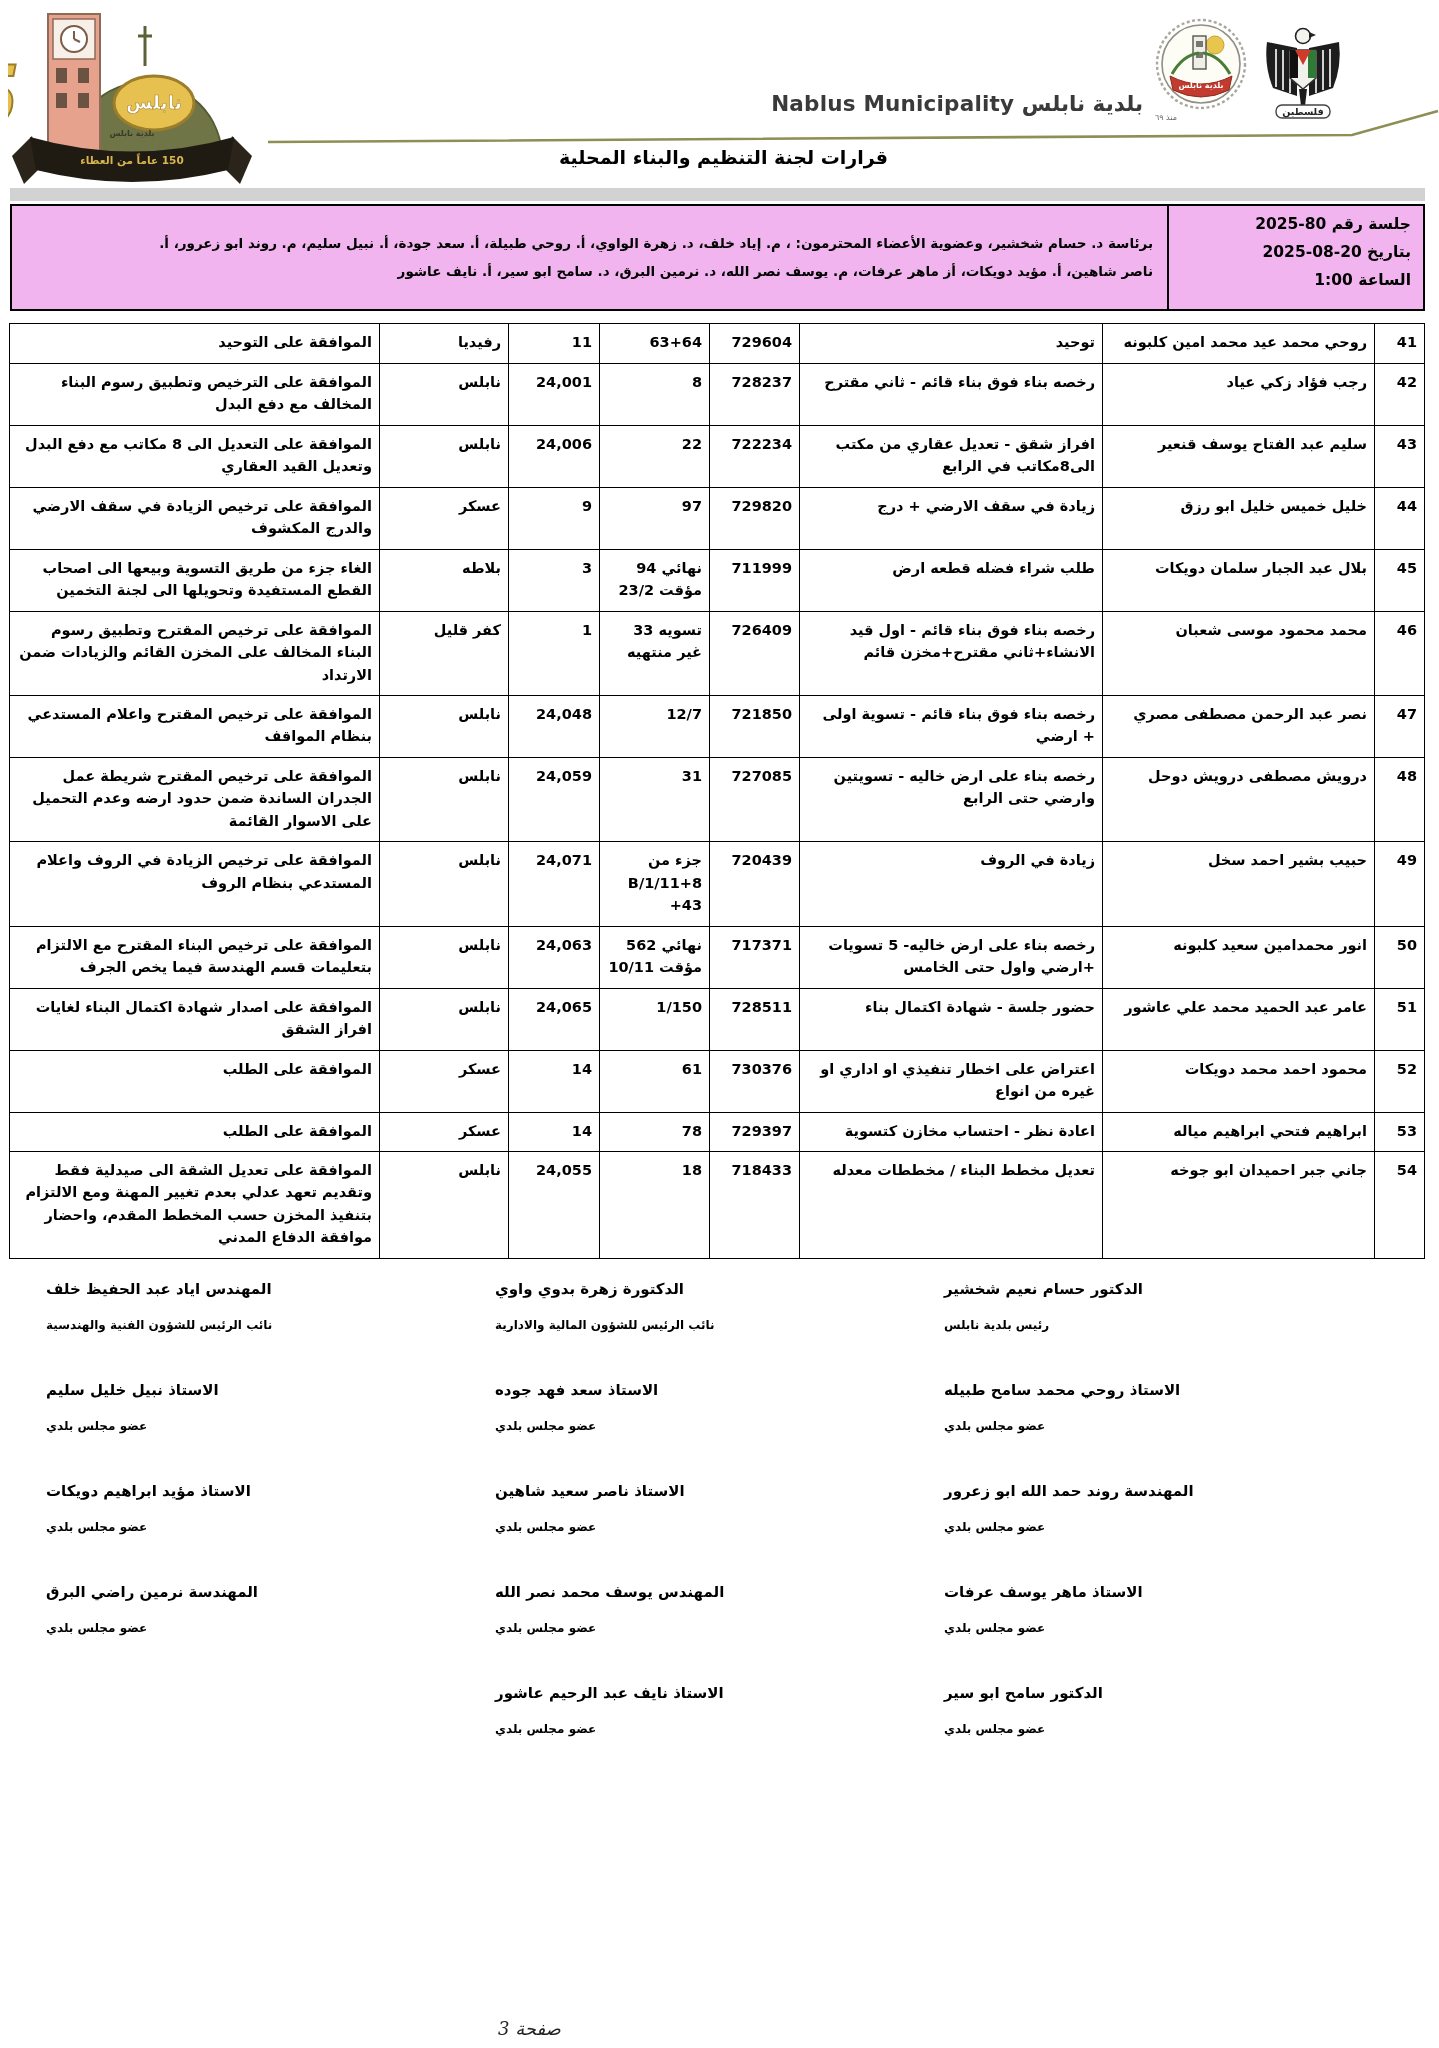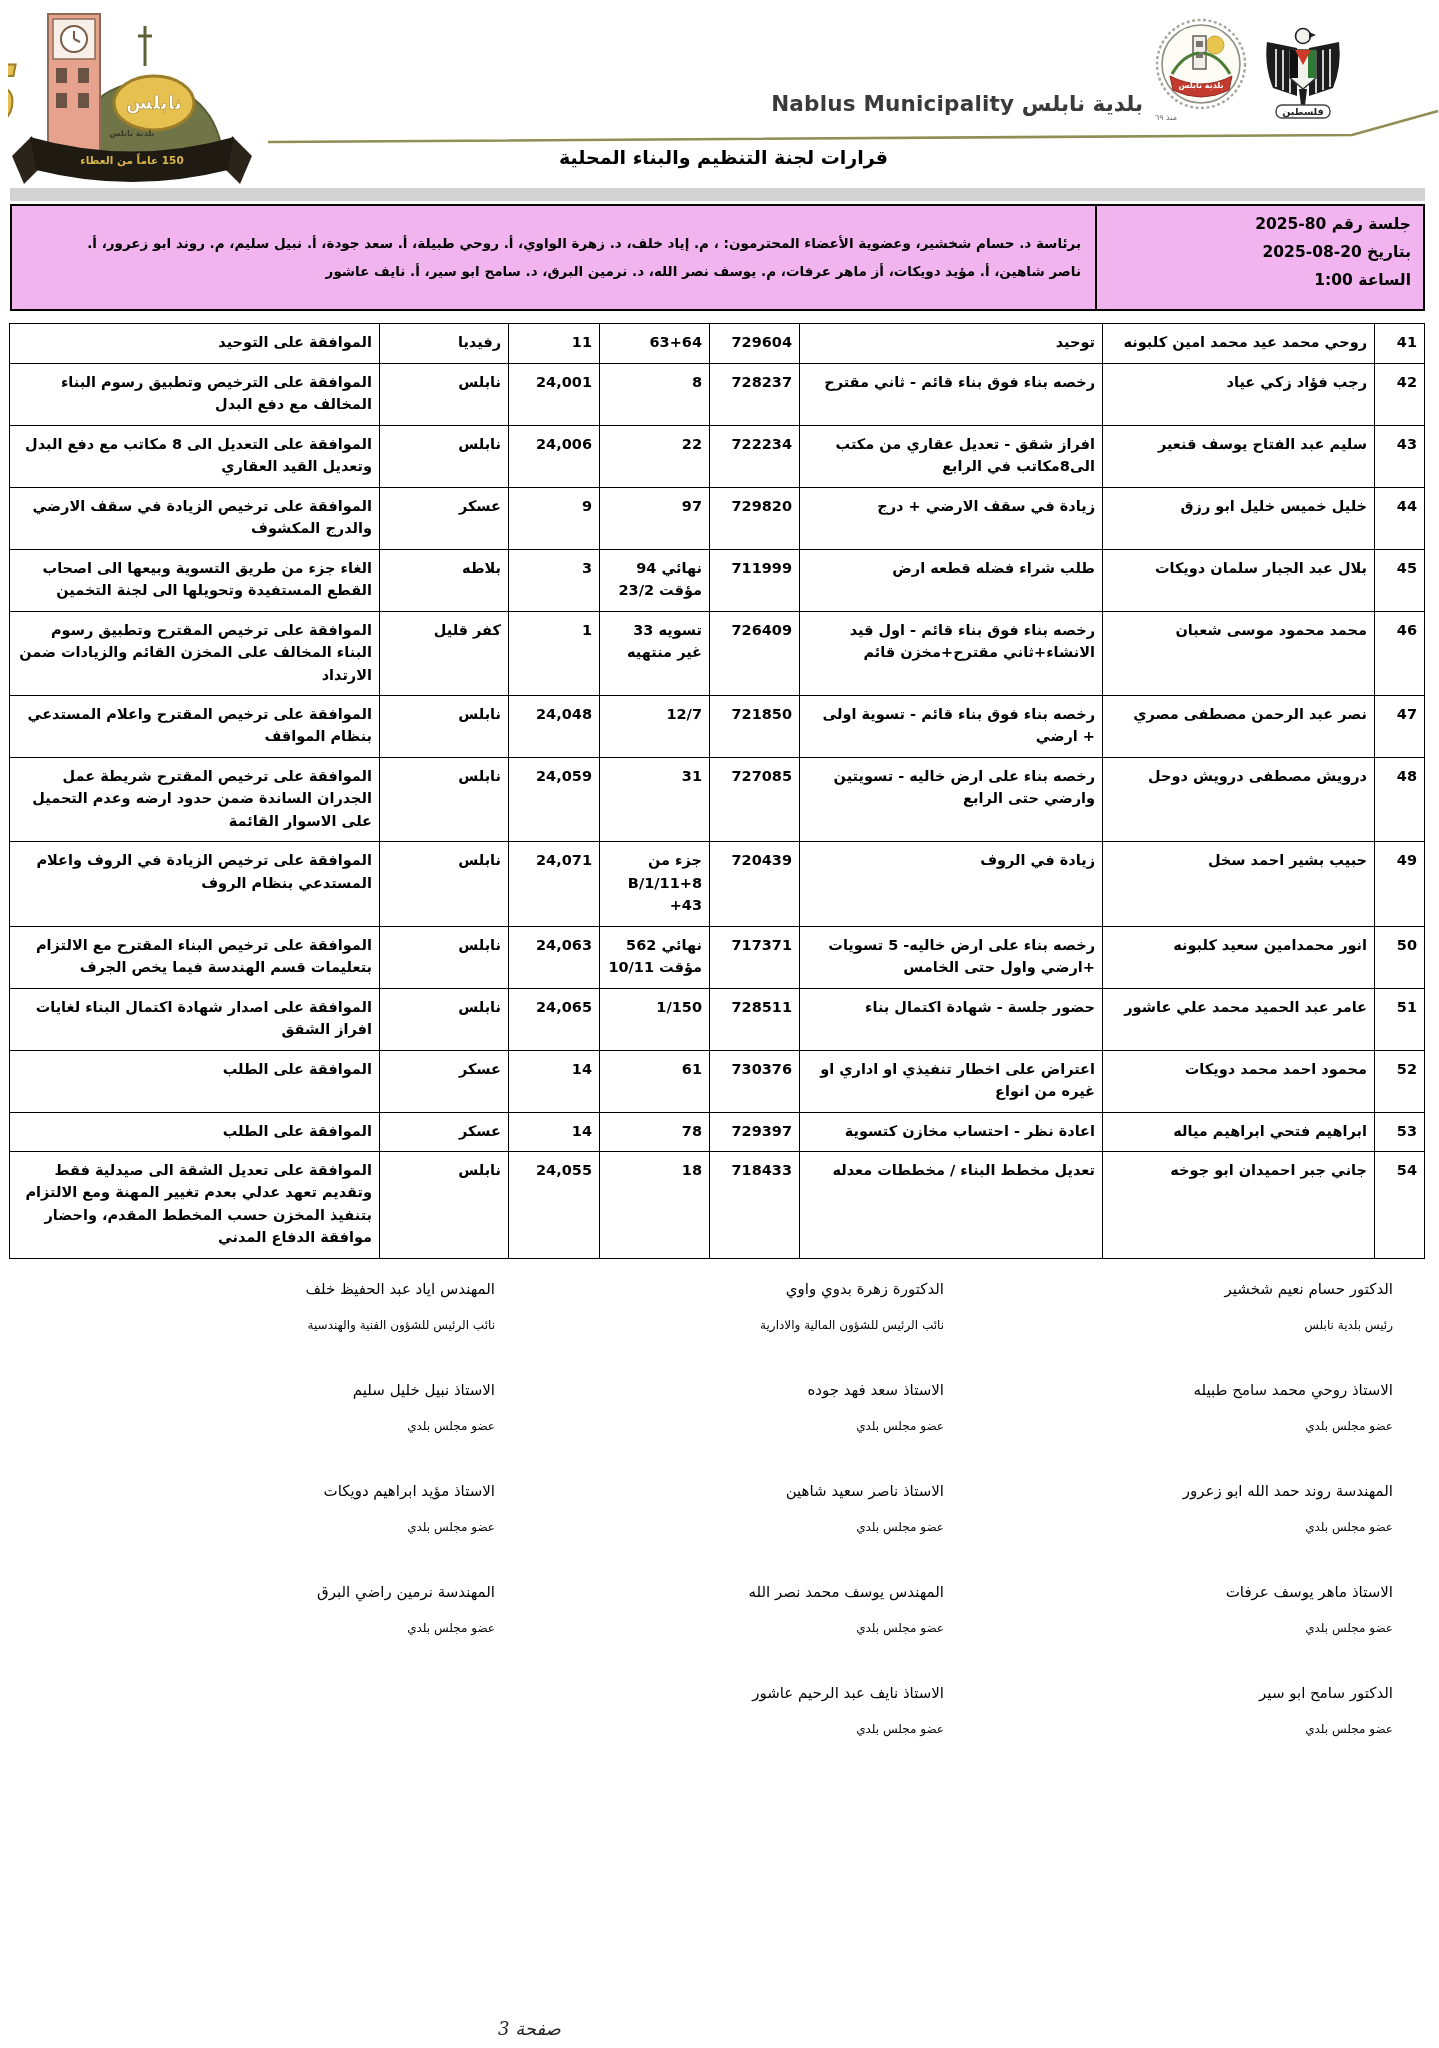--- a/index.html
+++ b/index.html
@@ -24,42 +24,42 @@
     position:absolute; top:146px; right:0; left:8px; text-align:center;
     font-size:19px; font-weight:bold; color:#000;
   }
   
   .band-grey { height:13px; background:#d2d2d2; margin:0 14px 3px 10px; }
   .session-box {
     margin:0 14px 0 10px; border:2px solid #000; background:#f2b4ef;
     display:flex; min-height:100px;
   }
   .session-meta {
-    width:328px; border-left:2px solid #000; padding:5px 12px 8px;
+    width:256px; border-left:2px solid #000; padding:5px 12px 8px;
     font-weight:bold; font-size:15.5px; line-height:1.8; text-align:right;
   }
   .attendees {
     flex:1; padding:24px 14px; font-weight:bold; font-size:13.5px;
     line-height:2.05; text-align:right;
   }
   
   table.decisions {
     margin:12px 14px 0 10px; border-collapse:collapse; table-layout:fixed;
     width:1415px;
   }
   table.decisions td {
     border:1px solid #000; vertical-align:top; text-align:right;
     font-weight:bold; font-size:14.5px; line-height:1.55; padding:7px 7px 9px;
     overflow:hidden;
   }
   td.c-no { text-align:left; padding-left:3px; font-size:15px; }
   
   .sigs { margin:16px 46px 0; }
   .sig-row { display:grid; grid-template-columns:1fr 1fr 1fr; min-height:101px; }
-  .sig { text-align:right; font-weight:normal; font-size:15px; line-height:1.35; padding-top:4px; }
+  .sig { text-align:left; font-weight:bold; font-size:15px; line-height:1.35; padding-top:4px; }
   .sig .role { font-size:12px; margin-top:18px; }
   
   .page-no {
     position:absolute; top:2018px; left:498px; direction:rtl;
     font-family:"DejaVu Serif","Liberation Serif",serif; font-style:italic;
     font-size:18px; color:#222;
   }
   svg text { font-family:"DejaVu Sans","Liberation Sans",sans-serif; }
 </style>
 </head>

